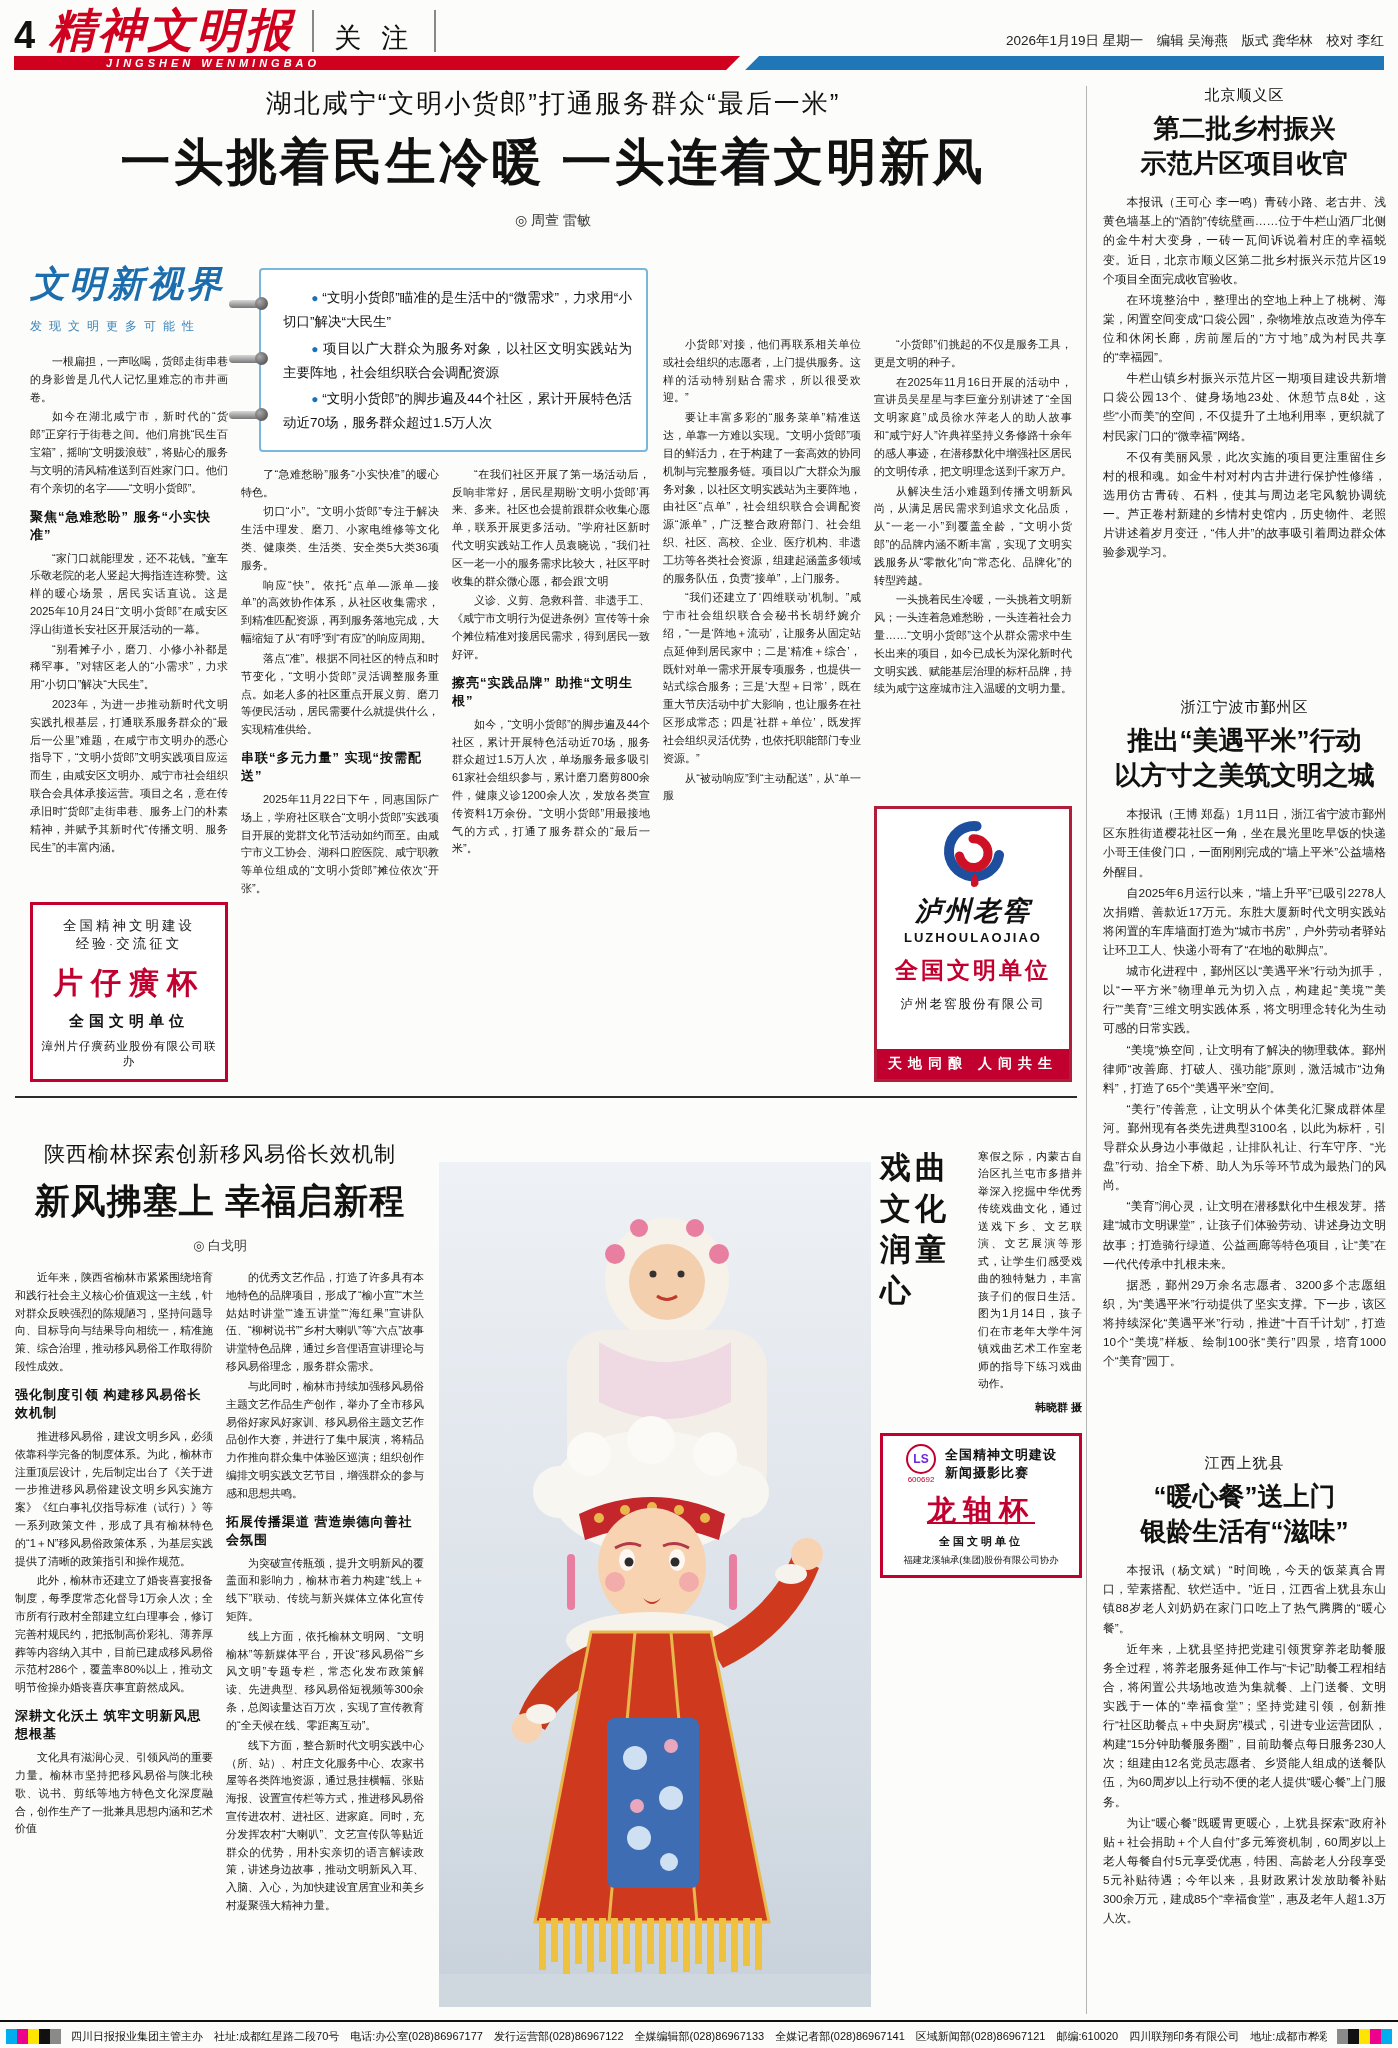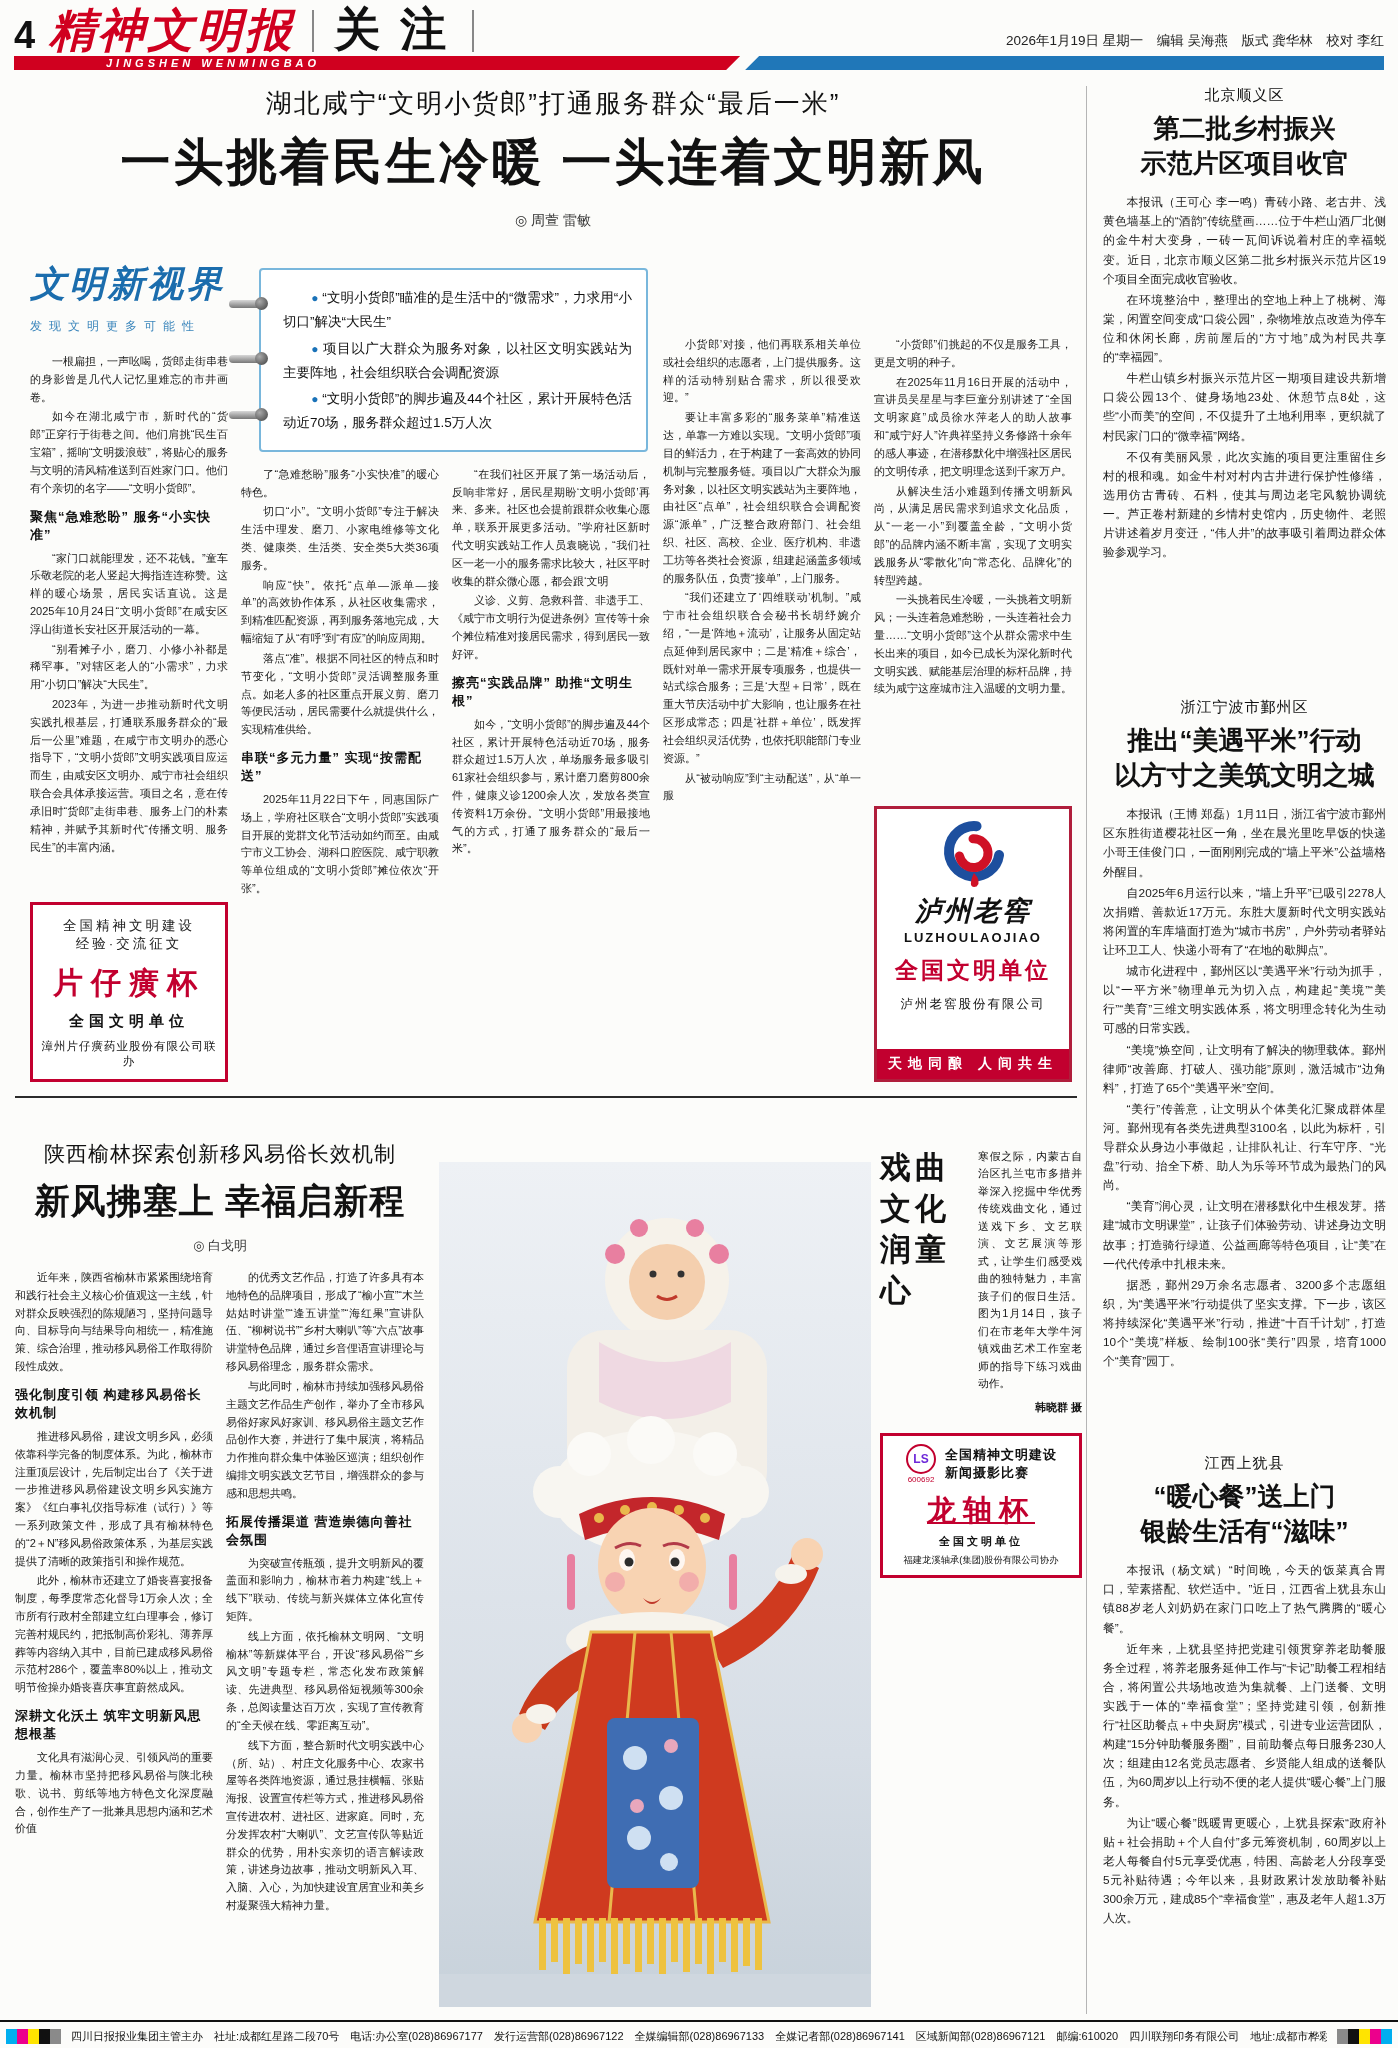--- a/index.html
+++ b/index.html
@@ -6,21 +6,21 @@
   .page{position:relative;width:1398px;height:2048px;margin:0 auto;background:#fcfcfa;
         font-family:"Liberation Sans","DejaVu Sans",sans-serif;color:#111;overflow:hidden;}
   
   .masthead{position:absolute;left:14px;top:2px;right:14px;height:70px;}
   .mh-row{display:flex;align-items:flex-end;height:52px;}
   .page-num{font-size:38px;font-weight:bold;line-height:1;}
   .logo-block{margin-left:14px;line-height:1;}
   .logo-cn{color:#d0001f;font-size:46px;font-weight:900;font-style:italic;
            font-family:"Liberation Serif","DejaVu Serif",serif;letter-spacing:3px;}
   .mh-div{width:2px;height:42px;background:#888;margin:0 20px 2px 18px;}
-  .section-title{font-size:46px;font-weight:700;letter-spacing:20px;line-height:1;padding-bottom:2px;}
+  .section-title{font-size:27px;font-weight:400;letter-spacing:20px;line-height:1;padding-bottom:2px;}
   .mh-div2{width:2px;height:42px;background:#888;margin:0 0 2px 6px;}
   .dateline{margin-left:auto;font-size:13.5px;color:#222;padding-bottom:4px;white-space:nowrap;}
   .stripes{position:absolute;left:0;right:0;top:54px;height:14px;display:flex;}
   .stripe-red{width:53%;background:#d0001f;color:#fff;font-style:italic;font-weight:bold;
               font-size:11px;letter-spacing:4px;line-height:14px;padding-left:92px;box-sizing:border-box;
               clip-path:polygon(0 0,100% 0,calc(100% - 14px) 100%,0 100%);}
   .stripe-blue{flex:1;background:#2077b8;margin-left:5px;clip-path:polygon(14px 0,100% 0,100% 100%,0 100%);}
   
   .main-art{position:absolute;left:30px;top:86px;width:1046px;height:1004px;}
   .kicker1{text-align:center;font-size:26px;letter-spacing:2px;color:#111;}
@@ -236,21 +236,21 @@
 
   <div class="bot-art">
     <div class="bot-left">
       <div class="kicker2">陕西榆林探索创新移风易俗长效机制</div>
       <div class="headline2">新风拂塞上  幸福启新程</div>
       <div class="byline2">◎ 白戈明</div>
       <div class="bot-cols">
         <div class="col">
             <p class="para">近年来，陕西省榆林市紧紧围绕培育和践行社会主义核心价值观这一主线，针对群众反映强烈的陈规陋习，坚持问题导向、目标导向与结果导向相统一，精准施策、综合治理，推动移风易俗工作取得阶段性成效。</p>
             <h4 class="sub">强化制度引领 构建移风易俗长效机制</h4>
-            <p class="para">推进移风易俗，建设文明乡风，必须依靠科学完备的制度体系。为此，榆林市注重顶层设计，先后制定出台了《关于进一步推进移风易俗建设文明乡风实施方案》《红白事礼仪指导标准（试行）》等一系列政策文件，形成了具有榆林特色的“2＋N”移风易俗政策体系，为基层实践提供了清晰的政策指引和操作规范。</p>
+            <p class="para">推进移风易俗，建设文明乡风，必须依靠科学完备的制度体系。为此，榆林市注重顶层设计，先后制定出台了《关于进一步推进移风易俗建设文明乡风实施方案》《红白事礼仪指导标准（试行）》等一系列政策文件，形成了具有榆林特色的“1＋N”移风易俗政策体系，为基层实践提供了清晰的政策指引和操作规范。</p>
             <p class="para">此外，榆林市还建立了婚丧喜宴报备制度，每季度常态化督导1万余人次；全市所有行政村全部建立红白理事会，修订完善村规民约，把抵制高价彩礼、薄养厚葬等内容纳入其中，目前已建成移风易俗示范村286个，覆盖率80%以上，推动文明节俭操办婚丧喜庆事宜蔚然成风。</p>
             <h4 class="sub">深耕文化沃土 筑牢文明新风思想根基</h4>
             <p class="para">文化具有滋润心灵、引领风尚的重要力量。榆林市坚持把移风易俗与陕北秧歌、说书、剪纸等地方特色文化深度融合，创作生产了一批兼具思想内涵和艺术价值</p>
           </div>
         <div class="col">
             <p class="para">的优秀文艺作品，打造了许多具有本地特色的品牌项目，形成了“榆小宣”“木兰姑姑时讲堂”“逢五讲堂”“海红果”宣讲队伍、“柳树说书”“乡村大喇叭”等“六点”故事讲堂特色品牌，通过乡音俚语宣讲理论与移风易俗理念，服务群众需求。</p>
             <p class="para">与此同时，榆林市持续加强移风易俗主题文艺作品生产创作，举办了全市移风易俗好家风好家训、移风易俗主题文艺作品创作大赛，并进行了集中展演，将精品力作推向群众集中体验区巡演；组织创作编排文明实践文艺节目，增强群众的参与感和思想共鸣。</p>
             <h4 class="sub">拓展传播渠道 营造崇德向善社会氛围</h4>
             <p class="para">为突破宣传瓶颈，提升文明新风的覆盖面和影响力，榆林市着力构建“线上＋线下”联动、传统与新兴媒体立体化宣传矩阵。</p>
             <p class="para">线上方面，依托榆林文明网、“文明榆林”等新媒体平台，开设“移风易俗”“乡风文明”专题专栏，常态化发布政策解读、先进典型、移风易俗短视频等300余条，总阅读量达百万次，实现了宣传教育的“全天候在线、零距离互动”。</p>

